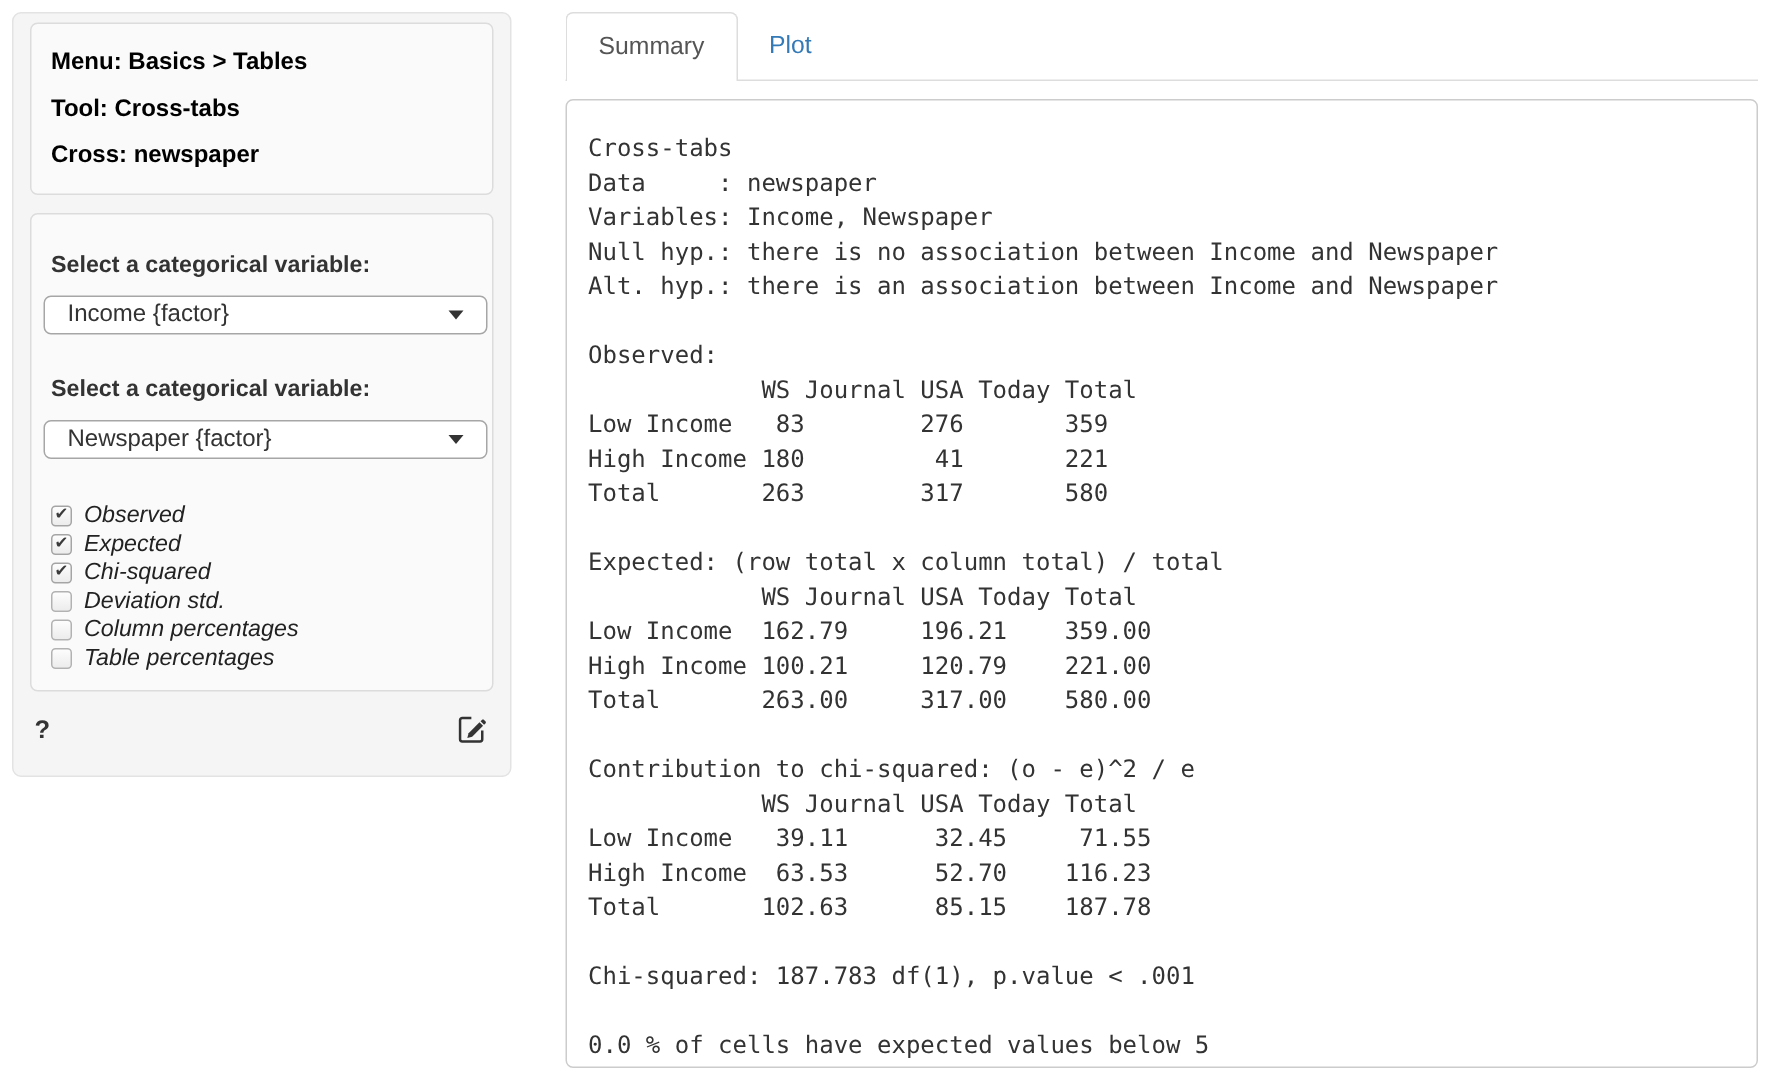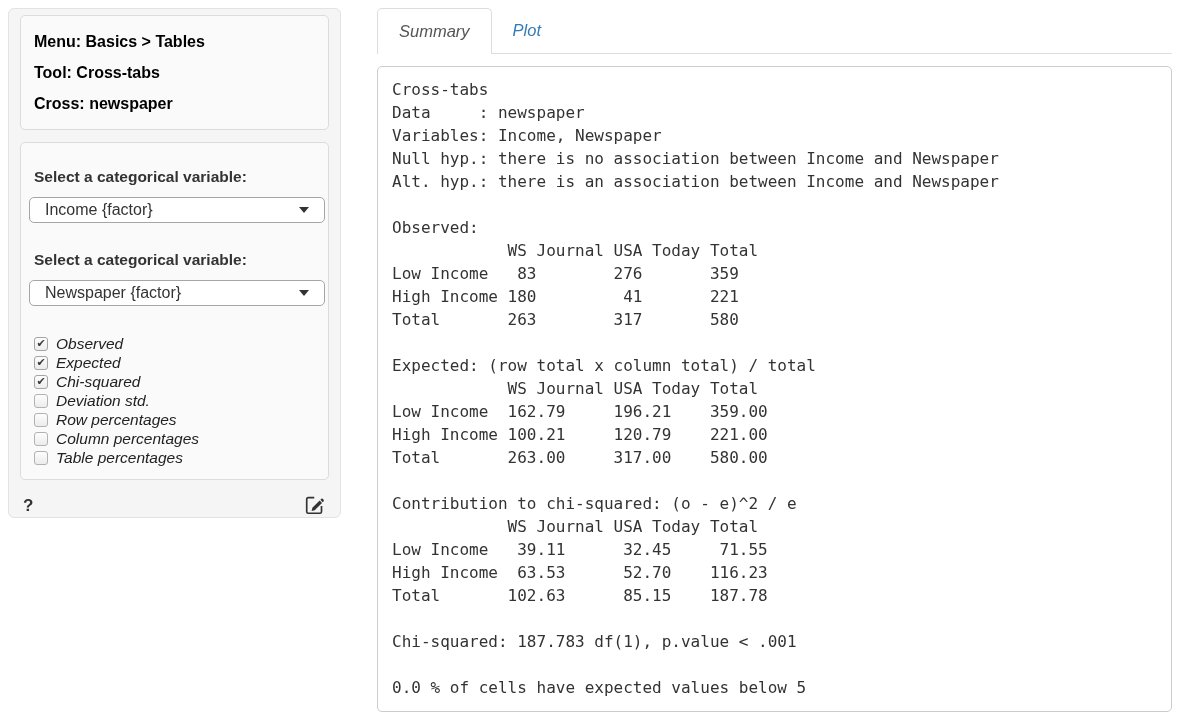--- a/index.html
+++ b/index.html
@@ -57,33 +57,33 @@
   .sidebar-footer {
     display:flex; justify-content:space-between; align-items:center;
     padding:3px 10px 0 9px;
   }
   .help-btn { font-weight:bold; font-size:17px; color:#333; cursor:pointer; }
   .edit-btn { cursor:pointer; line-height:0; }
 
   
   .main { position:absolute; left:377px; top:8px; width:795px; }
   .tabs {
-    display:flex; height:46px; border-bottom:1px solid #ddd; align-items:stretch;font-style:italic;
+    display:flex; height:46px; border-bottom:1px solid #ddd; align-items:stretch;
   }
   .tab {
     padding:13px 21px 0 21px; font-size:16.5px; color:var(--link-blue,#337ab7);
     cursor:pointer; text-decoration:none;
   }
   .tab.active {
     color:#555; background:#fff; border:1px solid #ddd; border-bottom:none;
     border-radius:5px 5px 0 0; margin-bottom:-1px;
   }
   .output-box {
     margin-top:12px; height:646px; background:#fff;
-    border:1px solid #ccc; border-radius:5px; padding:11px 14px;
+    border:1px solid #ccc; border-radius:5px; padding:20px 14px;
   }
   .output-box pre {
     margin:0; font-family:"DejaVu Sans Mono", monospace;
     font-size:16px; line-height:23px; color:#333; white-space:pre;
   }
 </style>
 </head>
 <body>
 
 <div class="app">
@@ -118,24 +118,20 @@
             <span class="cb checked">✔</span>
             <span class="cb-label">Expected</span>
           </label>
           <label class="check-row">
             <span class="cb checked">✔</span>
             <span class="cb-label">Chi-squared</span>
           </label>
           <label class="check-row">
             <span class="cb"></span>
             <span class="cb-label">Deviation std.</span>
-          </label>
-          <label class="check-row">
-            <span class="cb"></span>
-            <span class="cb-label">Row percentages</span>
           </label>
           <label class="check-row">
             <span class="cb"></span>
             <span class="cb-label">Column percentages</span>
           </label>
           <label class="check-row">
             <span class="cb"></span>
             <span class="cb-label">Table percentages</span>
           </label>
         </div>

